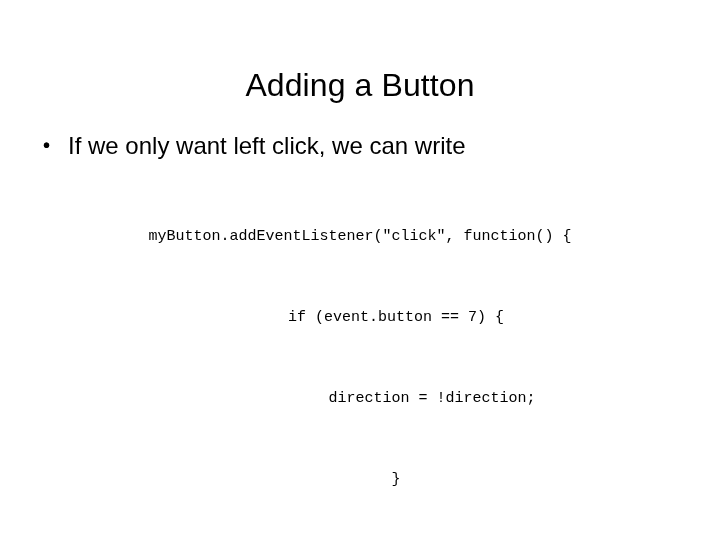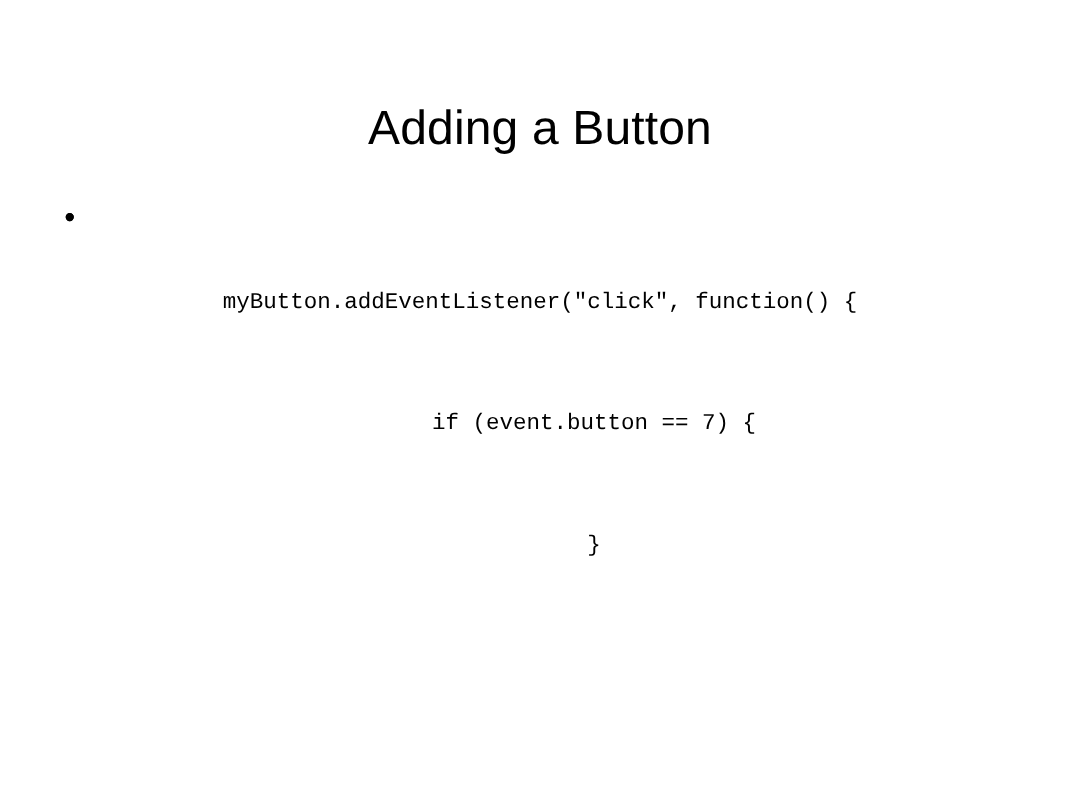--- a/index.html
+++ b/index.html
@@ -96,24 +96,26 @@
   <h1 class="slide-title">Adding a Button</h1>
 
   <div class="body-area">
 
     <ul class="bullet-list">
       <li class="bullet-item">
         <span class="bullet-dot">•</span>
       </li>
       <li class="bullet-item">
         <span class="bullet-dot">•</span>
+        <span>If we only want left click, we can write</span>
       </li>
     </ul>
 
     <div class="code-block">
       <span class="code-line">myButton.addEventListener("click", function() {</span>
       <span class="code-line">        if (event.button == 7) {</span>
+      <span class="code-line">                direction = !direction;</span>
       <span class="code-line">        }</span>
       
     </div>
 
   </div>
 </div>
 
 </body></html>

